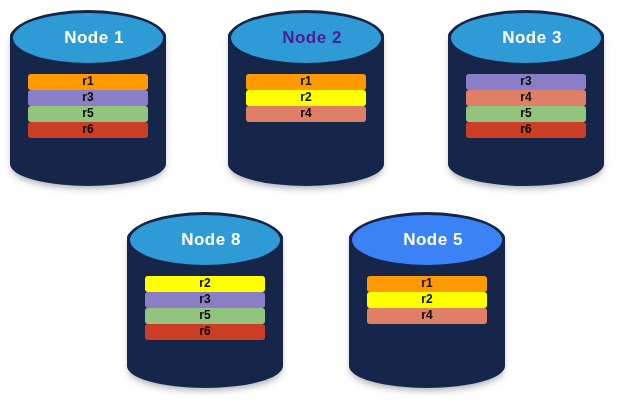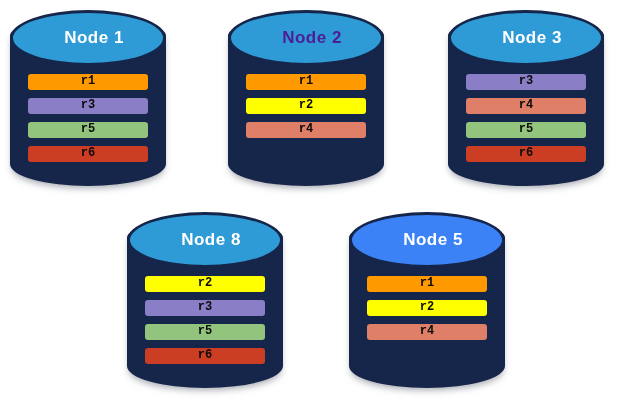--- a/index.html
+++ b/index.html
@@ -74,23 +74,21 @@
 
   
   .bars {
     position: absolute;
     left: 0;
     right: 0;
     top: 56px;
     display: flex;
     flex-direction: column;
     align-items: center;
-    gap: 8px;
     padding-top: 8px;
-    font-family: Liberation Mono, monospace;
   }
 
   .bar {
     height: 16px;
     border-radius: 3px;
     display: flex;
     align-items: center;
     justify-content: center;
     color: #0a0a0a;
     font-size: 12px;

